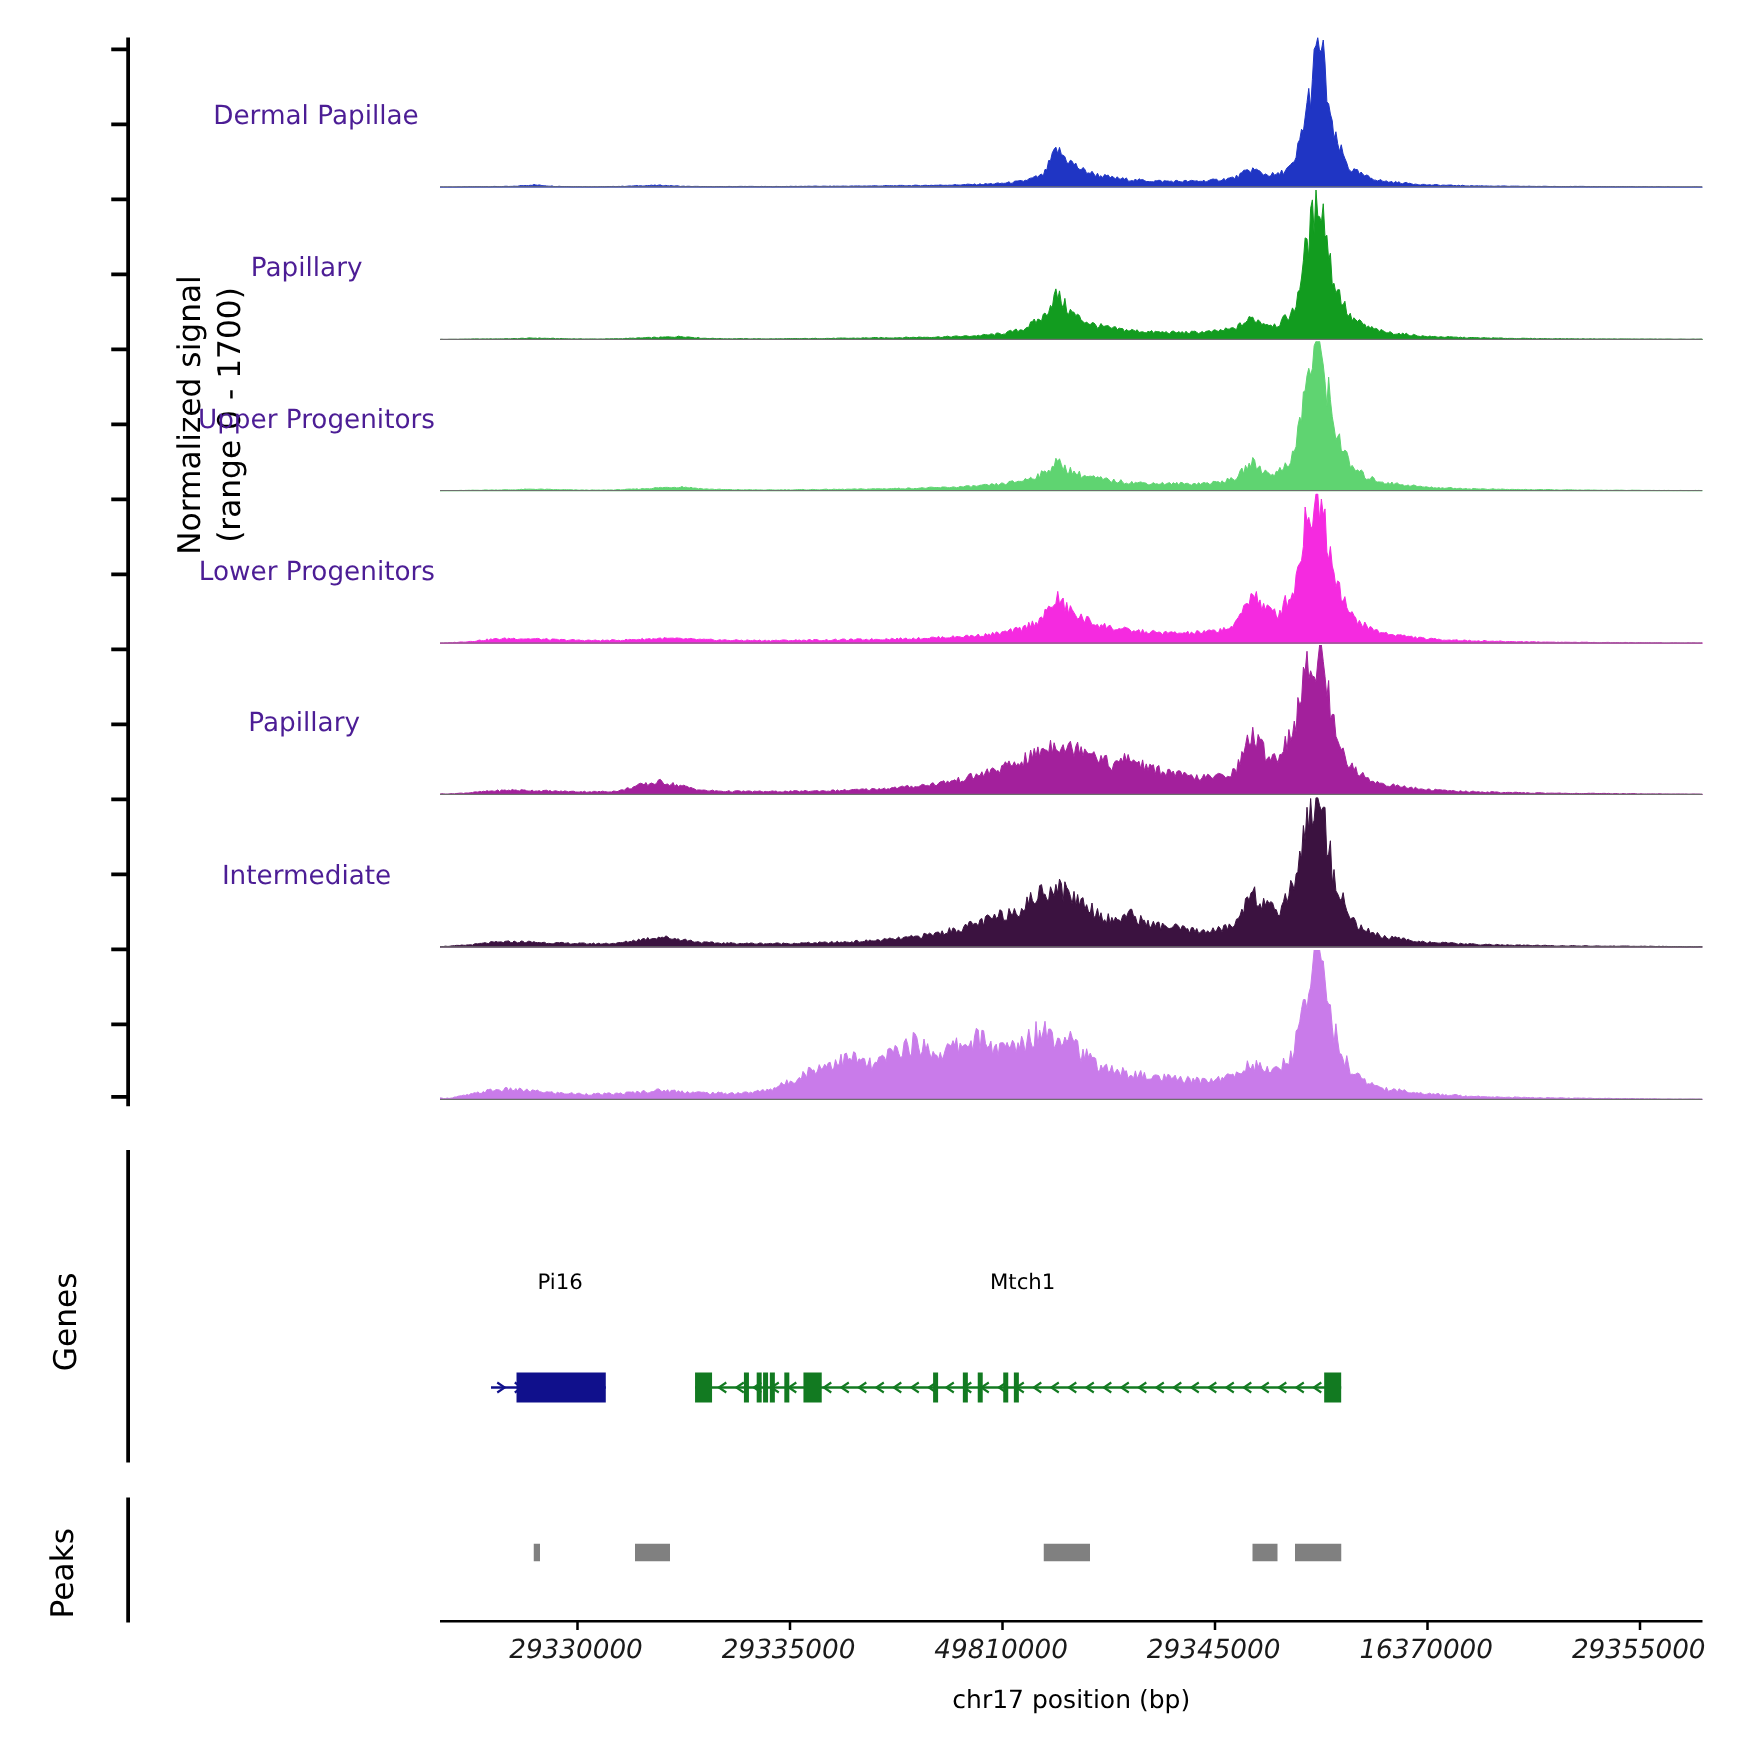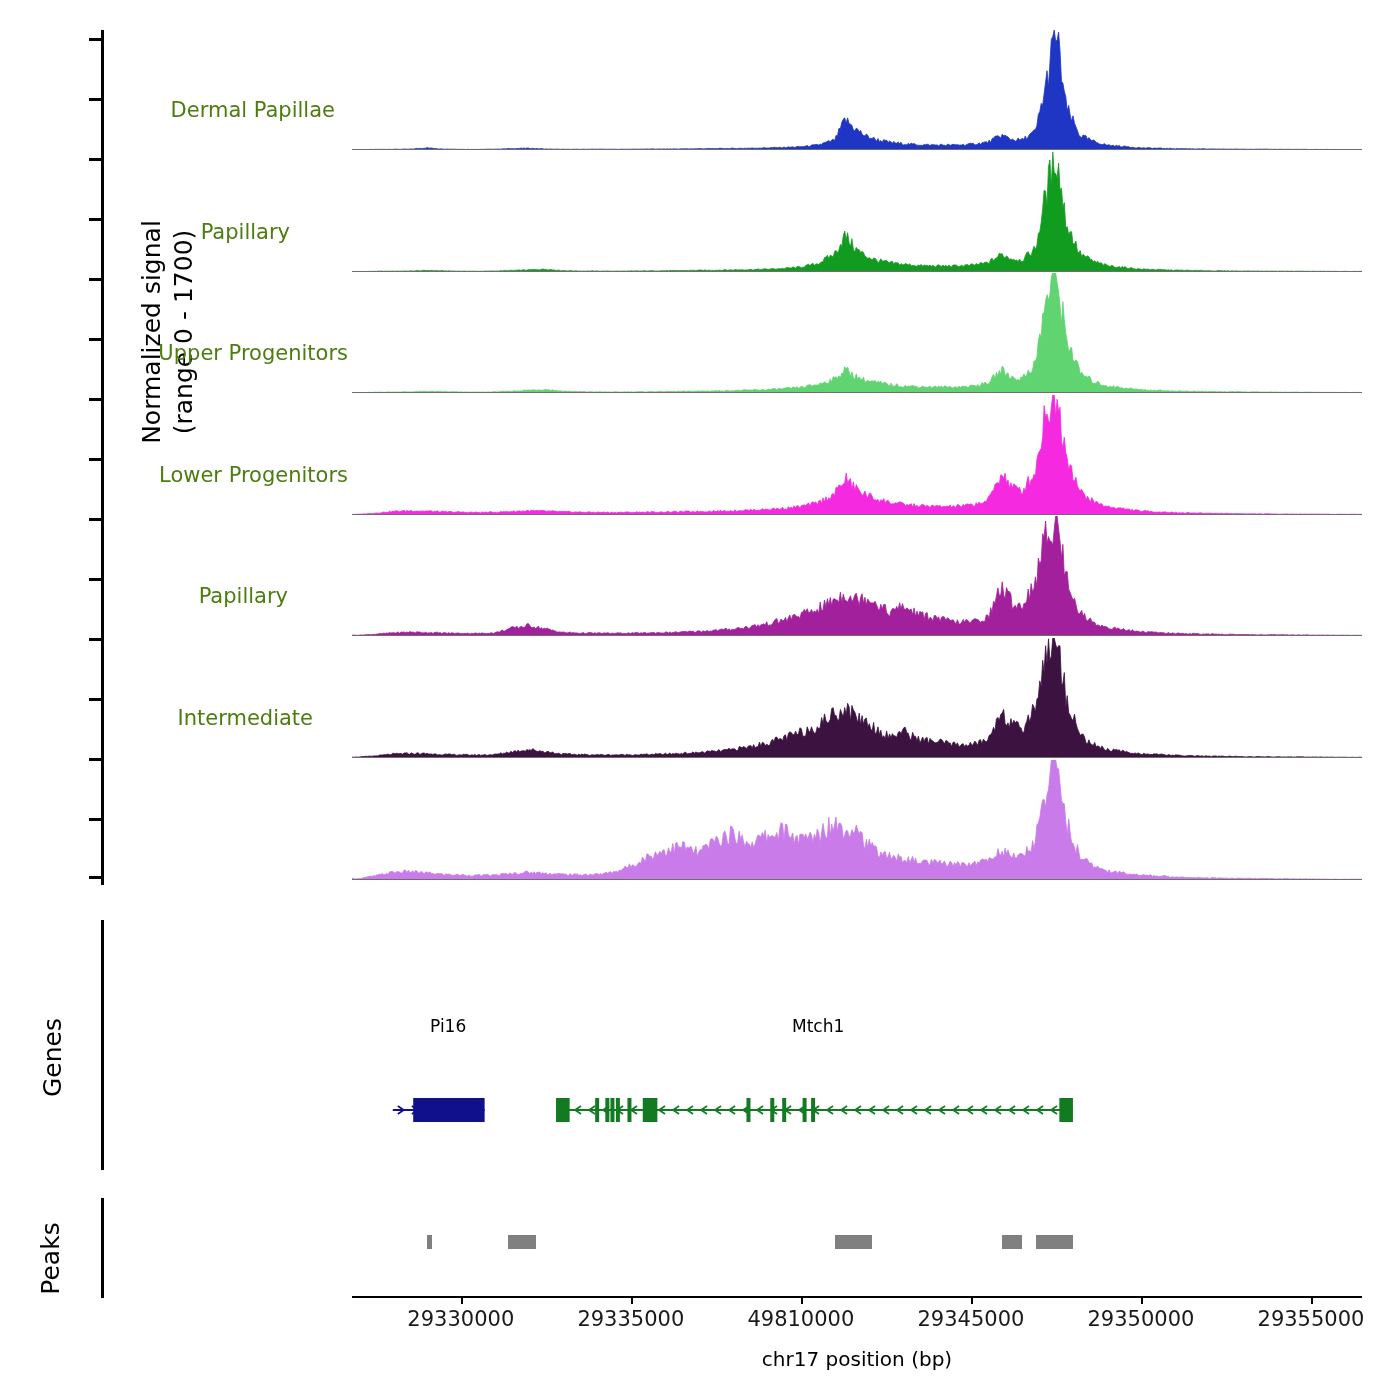--- a/index.html
+++ b/index.html
@@ -68,38 +68,37 @@
   .tick {
     position: absolute;
     left: 89px;
     width: 13px;
     height: 3px;
     background: #000;
   }
   .track-label {
     position: absolute;
     font-size: 21px;
-    color: #4d7c0f;
+    color: #4c1d95;
     white-space: nowrap;
     text-align: right;
-    margin-top: 18px;
   }
   .trackwrap { position: absolute; left: 352px; width: 1010px; }
   .trackwrap svg { display: block; }
 
   
   #genes-panel { position: absolute; left: 352px; top: 980px; width: 1010px; height: 190px; }
   .gene-name { position: absolute; font-size: 17px; color: #000; }
 
   
   #peaks-panel { position: absolute; left: 352px; top: 1225px; width: 1010px; height: 40px; }
   .peak { position: absolute; background: #808080; height: 14px; top: 10px; }
 
   
-  #xaxis { position: absolute; left: 352px; top: 1296px; width: 1010px; height: 60px; }
+  #xaxis { position: absolute; left: 352px; top: 1296px; width: 1010px; height: 60px; font-style: italic; }
   #xaxis .axisline { position: absolute; left: 0; top: 0; width: 1010px; height: 2px; background: #000; }
   #xaxis .xtick { position: absolute; top: 0; width: 2px; height: 8px; background: #000; }
   #xaxis .xticklabel {
     position: absolute;
     top: 11px;
     font-size: 21px;
     color: #1a1a1a;
     transform: translateX(-50%);
     white-space: nowrap;
   }
@@ -278,19 +277,19 @@
     <div class="axisline"></div>
   <div class="xtick" style="left: 108.822px;"></div>
       <div class="xticklabel" style="left: 108.822px;">29330000</div>
       <div class="xtick" style="left: 278.855px;"></div>
       <div class="xticklabel" style="left: 278.855px;">29335000</div>
       <div class="xtick" style="left: 448.889px;"></div>
       <div class="xticklabel" style="left: 448.889px;">49810000</div>
       <div class="xtick" style="left: 618.923px;"></div>
       <div class="xticklabel" style="left: 618.923px;">29345000</div>
       <div class="xtick" style="left: 788.956px;"></div>
-      <div class="xticklabel" style="left: 788.956px;">29350000</div>
+      <div class="xticklabel" style="left: 788.956px;">16370000</div>
       <div class="xtick" style="left: 958.99px;"></div>
       <div class="xticklabel" style="left: 958.99px;">29355000</div>
     </div>
   <div id="xlabel">chr17 position (bp)</div>
 
 </div>
 
 </body></html>

